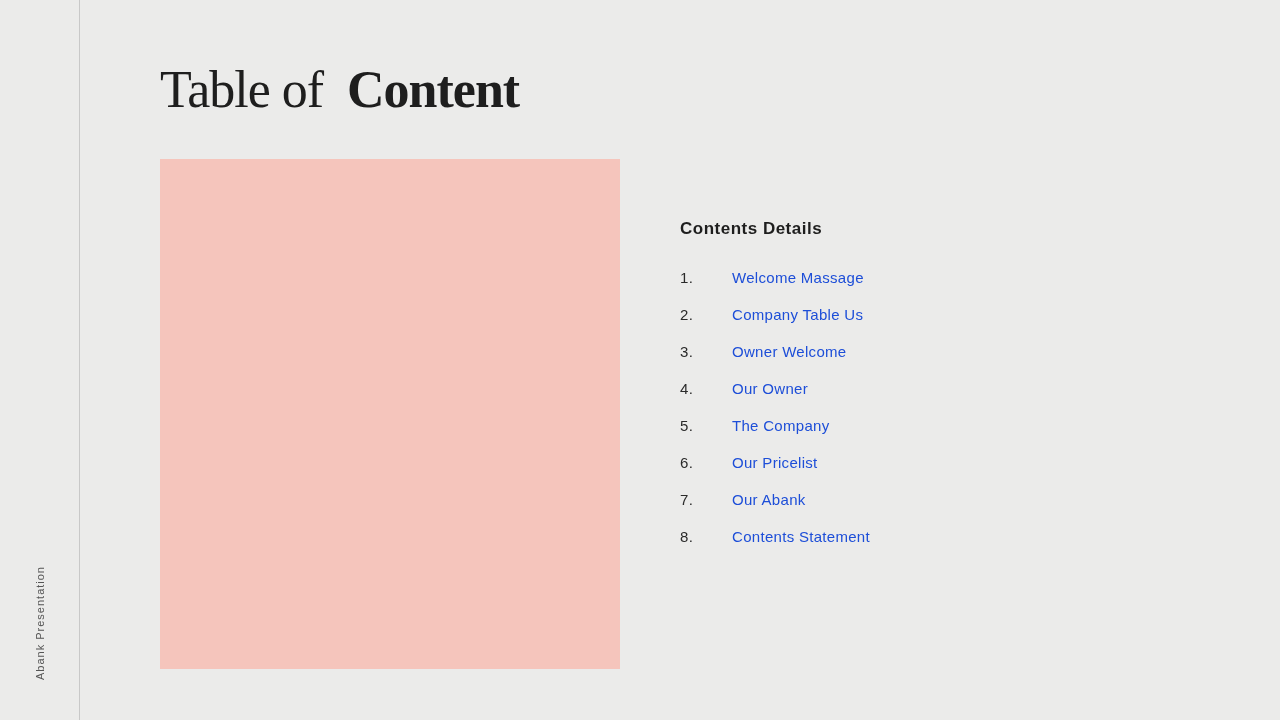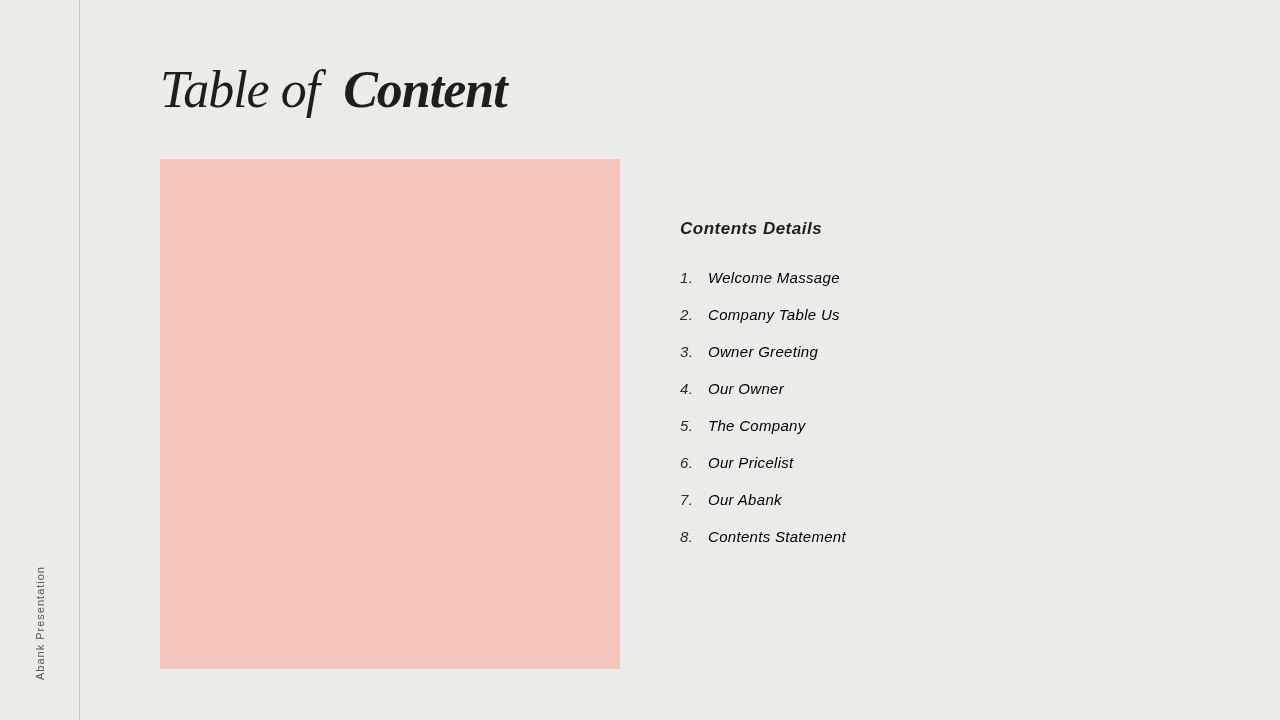--- a/index.html
+++ b/index.html
@@ -39,21 +39,20 @@
       font-family: Arial, sans-serif;
     }
 
     .main-content {
       position: absolute;
       left: 80px;
       top: 0;
       width: 1200px;
       height: 604px;
       padding: 60px 80px 40px 80px;
-      font-style: italic;
     }
 
     .page-title {
       font-size: 52px;
       font-weight: 300;
       color: #1e1e1e;
       margin-bottom: 40px;
       font-family: 'Georgia', serif;
       letter-spacing: -1px;
     }
@@ -106,21 +105,22 @@
       letter-spacing: 0.3px;
     }
 
     .list-number {
       min-width: 28px;
       color: #2a2a2a;
       font-size: 15px;
     }
 
     .list-text {
-      color: #000000;
+      color: #1d4ed8;
+      margin-left: 24px;
     }
   </style>
 </head>
 <body>
 
 <div class="sidebar">
   <span class="sidebar-label">Abank Presentation</span>
 </div>
 
 <div class="main-content">
@@ -141,21 +141,21 @@
       <li>
             <span class="list-number">1.</span>
             <span class="list-text">Welcome Massage</span>
           </li>
           <li>
             <span class="list-number">2.</span>
             <span class="list-text">Company Table Us</span>
           </li>
           <li>
             <span class="list-number">3.</span>
-            <span class="list-text">Owner Greeting</span>
+            <span class="list-text">Owner Welcome</span>
           </li>
           <li>
             <span class="list-number">4.</span>
             <span class="list-text">Our Owner</span>
           </li>
           <li>
             <span class="list-number">5.</span>
             <span class="list-text">The Company</span>
           </li>
           <li>

